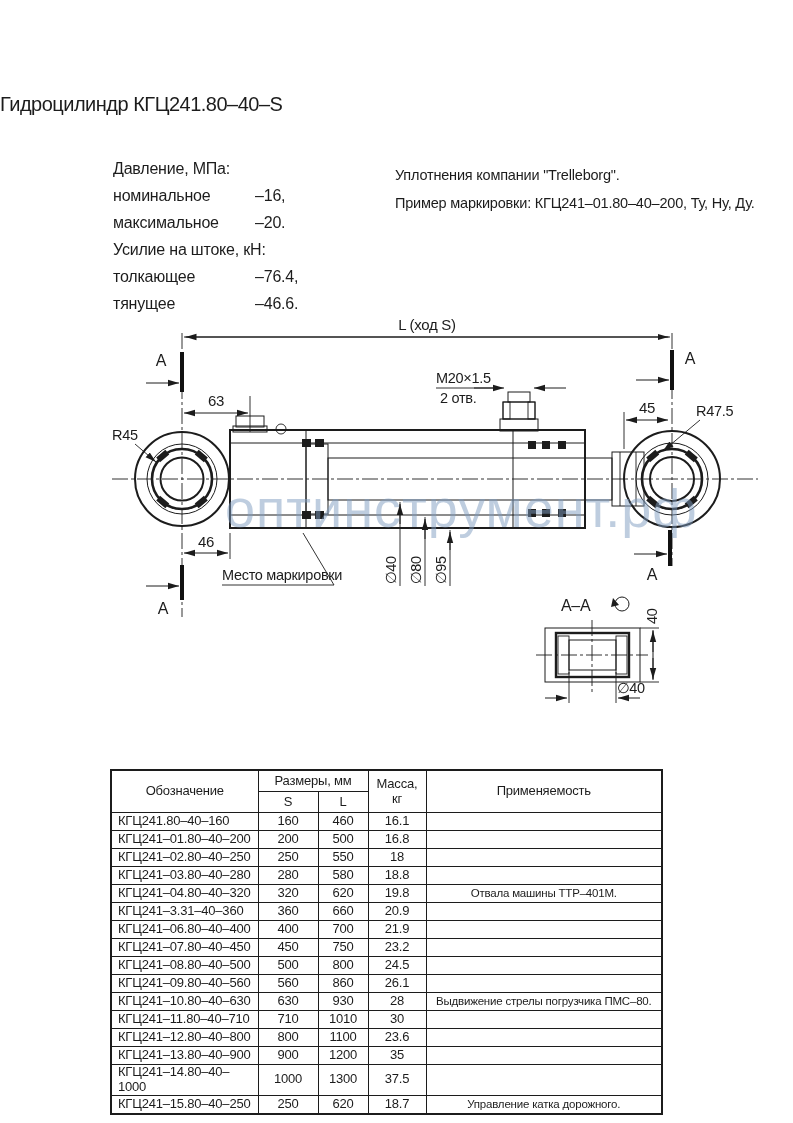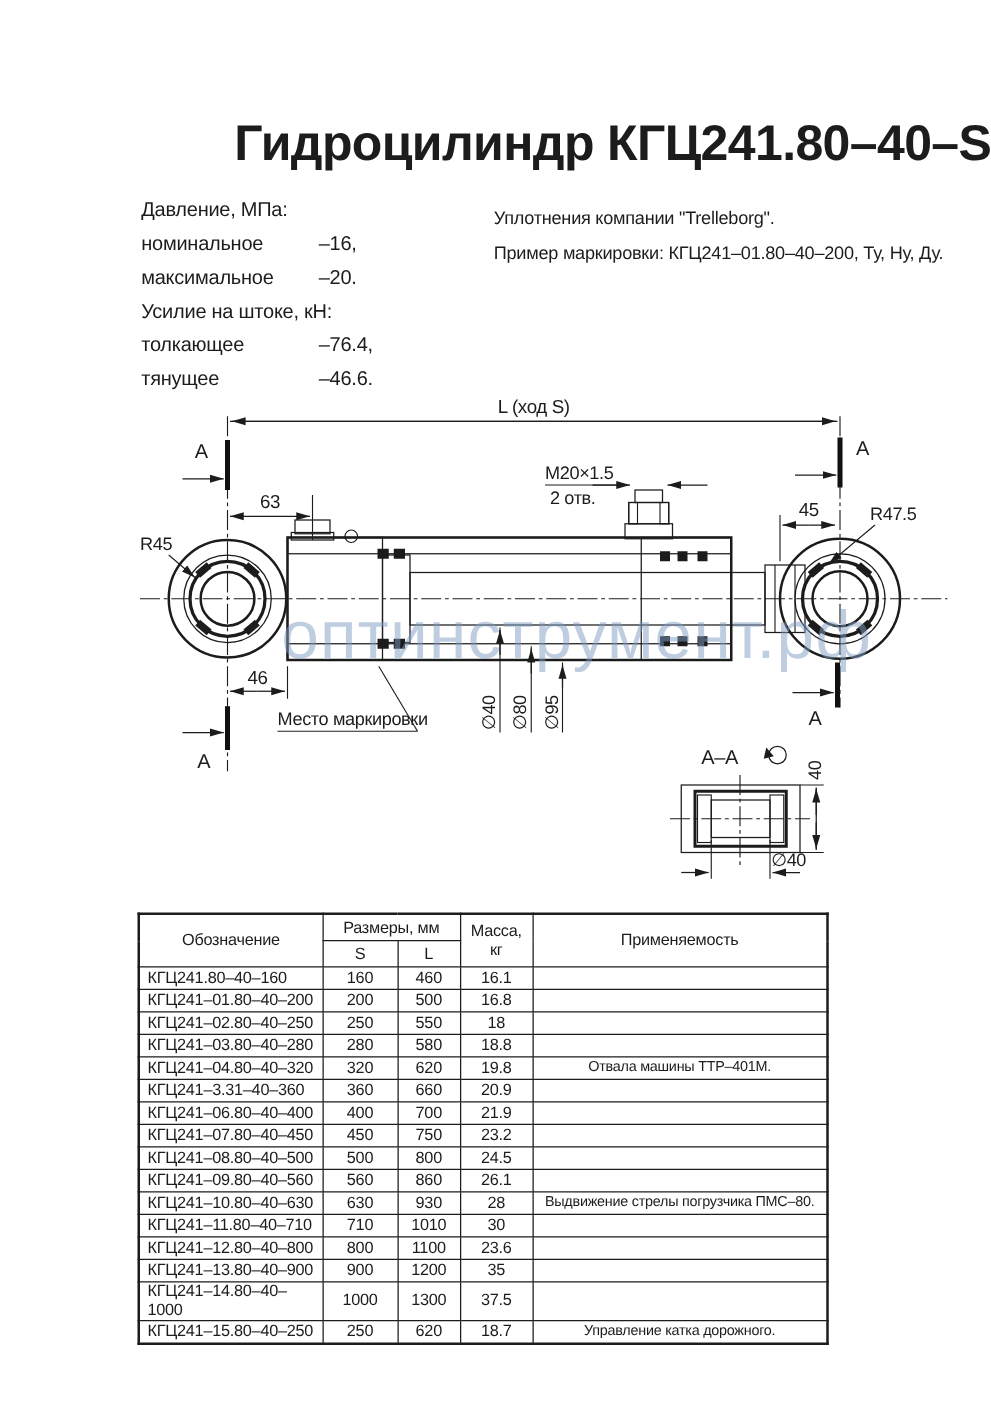--- a/index.html
+++ b/index.html
@@ -1,36 +1,36 @@
 <!DOCTYPE html>
 <html><head>
 <meta charset="utf-8">
 <style>
   html,body{margin:0;padding:0;background:#fff;}
   .page{position:relative;width:793px;height:1123px;background:#ffffff;overflow:hidden;
         font-family:"Liberation Sans","DejaVu Sans",sans-serif;color:#1c1c1c;}
-  .title{position:absolute;top:93px;left:0;width:100%;text-align:right;
-         font-size:40px;font-weight:700;letter-spacing:-0.5px;}
+  .title{position:absolute;top:93px;left:0;width:100%;text-align:left;
+         font-size:20px;font-weight:400;letter-spacing:-0.5px;}
   .specs{position:absolute;left:113px;top:160px;width:280px;font-size:16px;}
   .spec-line{height:27px;display:flex;align-items:flex-start;letter-spacing:-0.2px;}
   .spec-label{width:142px;flex:none;}
   .notes{position:absolute;left:395px;top:161px;width:380px;font-size:14.5px;
          line-height:28px;letter-spacing:-0.2px;}
   .watermark{position:absolute;left:192px;top:477px;font-size:54px;letter-spacing:1px;
              color:rgba(125,156,192,0.5);z-index:5;white-space:nowrap;margin-left:33px;}
   svg.drawing{position:absolute;left:0;top:0;z-index:1;}
   svg .ln{stroke:#1c1c1c;stroke-width:1;fill:none;}
   svg .ln2{stroke:#1c1c1c;stroke-width:2;fill:none;}
   svg .thin{stroke:#1c1c1c;stroke-width:0.9;fill:none;}
   svg .thick{stroke:#111;stroke-width:4;fill:none;}
   svg .cl{stroke:#1c1c1c;stroke-width:0.9;fill:none;stroke-dasharray:16 3 3 3;}
   svg text{fill:#1c1c1c;font-size:15px;letter-spacing:-0.3px;}
   svg text.sm{font-size:14.5px;}
   svg text.sec{font-size:16px;}
-  .size-table{position:absolute;left:110px;top:730px;width:551px;z-index:2;
+  .size-table{position:absolute;left:110px;top:769px;width:551px;z-index:2;
               border-collapse:collapse;table-layout:fixed;font-size:13px;background:#fff;
               border:2px solid #1c1c1c;}
   .size-table th,.size-table td{border:1px solid #1c1c1c;font-weight:normal;
               padding:0 3px;line-height:1.15;letter-spacing:-0.2px;}
   .size-table thead th{height:20px;text-align:center;}
   .size-table tbody td{height:17px;text-align:center;}
   .size-table tbody td.c0{text-align:left;padding-left:6px;}
   .size-table tbody td.c4{font-size:11.5px;margin-top:44px;}
 </style>
 </head>

